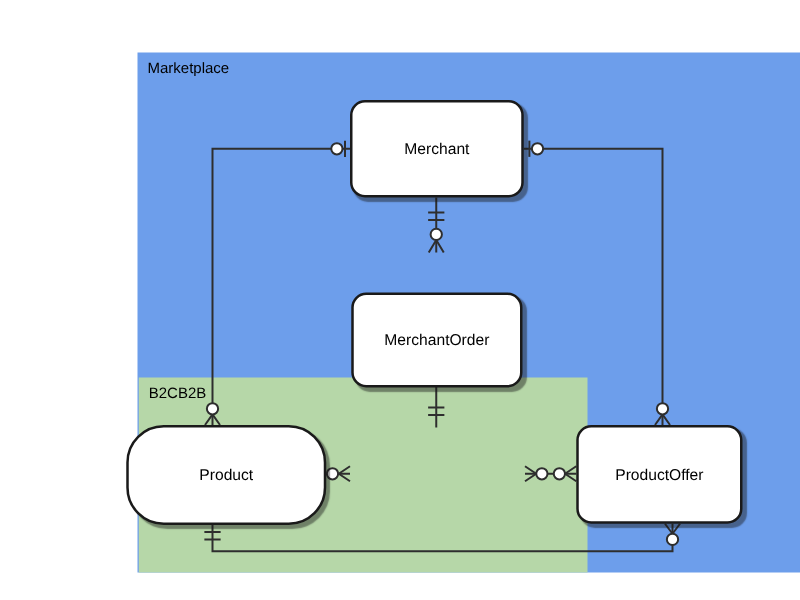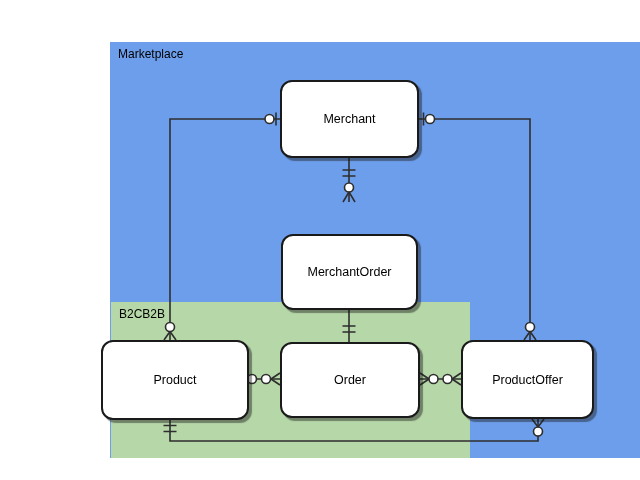--- a/index.html
+++ b/index.html
@@ -25,21 +25,21 @@
   .entity{
     position:absolute;box-sizing:border-box;
     background:#ffffff;border:2px solid #1a1a1a;border-radius:12px;
     box-shadow:3px 3px 1px rgba(25,25,25,0.45);
     display:flex;align-items:center;justify-content:center;
   }
   .entity-label{font-size:12.5px;color:#000;}
 
   .e-merchant{left:280px;top:80px;width:139px;height:78px;}
   .e-merchantorder{left:281px;top:202px;width:137px;height:76px;margin-top:32px;}
-  .e-product{left:101px;top:340px;width:148px;height:80px;}
+  .e-product{left:101px;top:340px;width:160px;height:80px;border-radius:30px;}
   .e-order{left:280px;top:342px;width:140px;height:76px;}
   .e-productoffer{left:461px;top:340px;width:133px;height:79px;}
 </style>
 </head>
 <body>
 
 <div class="canvas">
 
   <div class="group group-marketplace">
     <div class="group-label">Marketplace</div>
@@ -110,21 +110,18 @@
   </div>
 
   <div class="entity e-merchantorder">
     <span class="entity-label">MerchantOrder</span>
   </div>
 
   <div class="entity e-product">
     <span class="entity-label">Product</span>
   </div>
 
-  <div class="entity e-order">
-    <span class="entity-label">Order</span>
-  </div>
 
   <div class="entity e-productoffer">
     <span class="entity-label">ProductOffer</span>
   </div>
 
 </div>
 
 </body></html>

